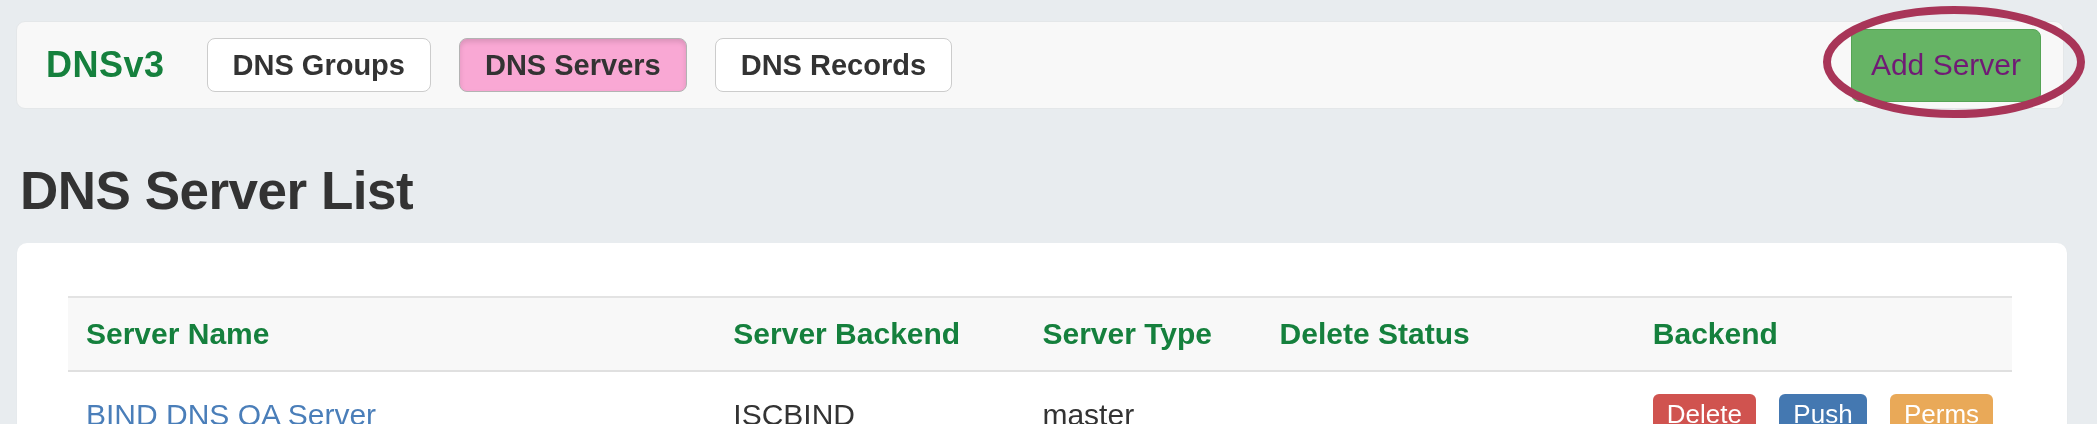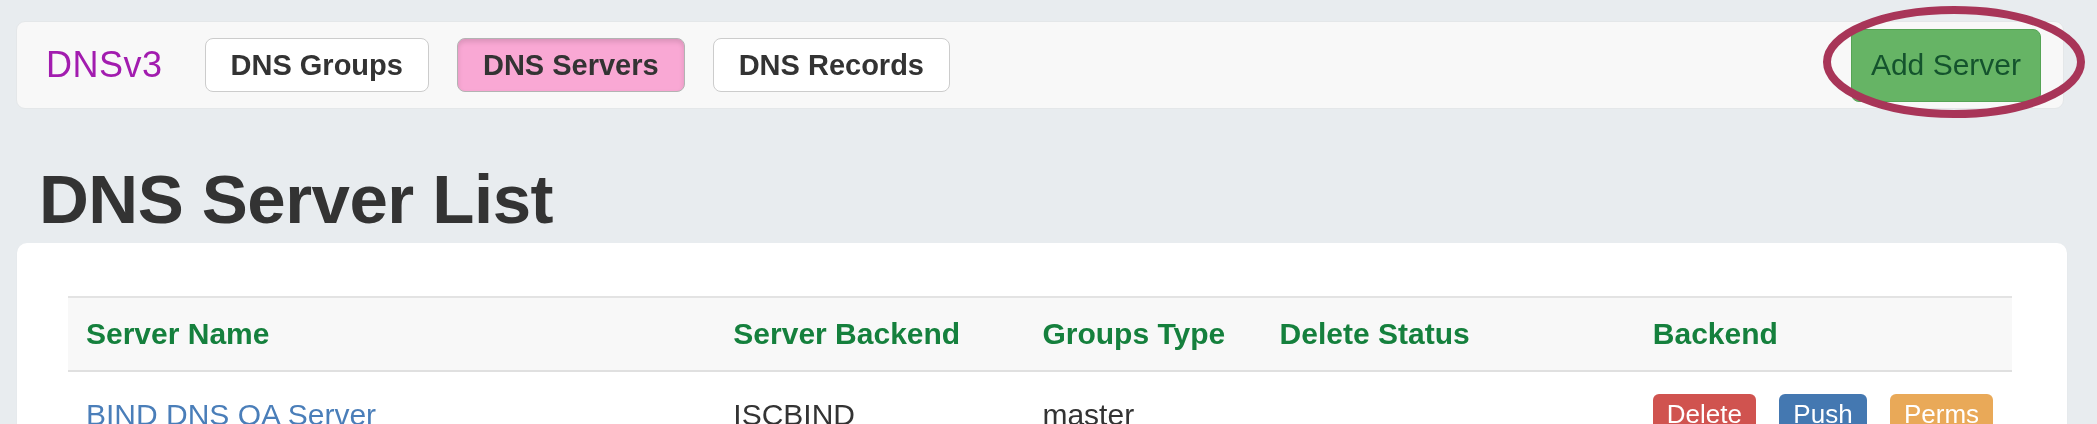--- a/index.html
+++ b/index.html
@@ -19,23 +19,24 @@
     width: 2048px; height: 88px;
     background: #f8f8f8;
     border: 1px solid #e4e7e9;
     border-radius: 9px;
     display: flex;
     align-items: center;
   }
   .brand {
     margin-left: 29px;
     font-size: 36px;
-    color: #a21caf;
+    color: #15803d;
     letter-spacing: 0.5px;
     white-space: nowrap;
+    font-weight: bold;
   }
   .nav-btns {
     display: flex;
     align-items: center;
     gap: 28px;
     margin-left: 42px;
   }
   .btn {
     display: inline-flex;
     align-items: center;
@@ -55,41 +56,41 @@
     background: #f9a8d4;
     border-color: #b3b3b3;
     box-shadow: inset 0 3px 5px rgba(0,0,0,0.12);
   }
   .btn-add {
     margin-left: auto;
     margin-right: 22px;
     height: 73px;
     padding: 0 19px;
     font-size: 30px;
-    color: #14532d;
+    color: #701a75;
     background: #66b465;
     border: 1px solid #55a455;
     border-radius: 8px;
     cursor: pointer;
     white-space: nowrap;
   }
 
   
   .annotation-ellipse {
     position: absolute;
     left: 1820px; top: 3px;
     width: 268px; height: 118px;
     pointer-events: none;
   }
 
   
   .page-title {
     position: absolute;
-    left: 39px; top: 160px;
-    font-size: 69px;
+    left: 20px; top: 160px;
+    font-size: 53px;
     font-weight: bold;
     color: #333;
     letter-spacing: -0.5px;
     white-space: nowrap;
   }
 
   
   .card {
     position: absolute;
     left: 17px; top: 243px;
@@ -174,21 +175,21 @@
           <col style="width:33.3%">
           <col style="width:15.9%">
           <col style="width:12.2%">
           <col style="width:19.2%">
           <col>
         </colgroup>
         <thead>
           <tr>
             <th>Server Name</th>
             <th>Server Backend</th>
-            <th>Groups Type</th>
+            <th>Server Type</th>
             <th>Delete Status</th>
             <th>Backend</th>
           </tr>
         </thead>
         <tbody>
           <tr>
             <td>
               <a>BIND DNS QA Server</a>
             </td>
             <td>ISCBIND</td>

